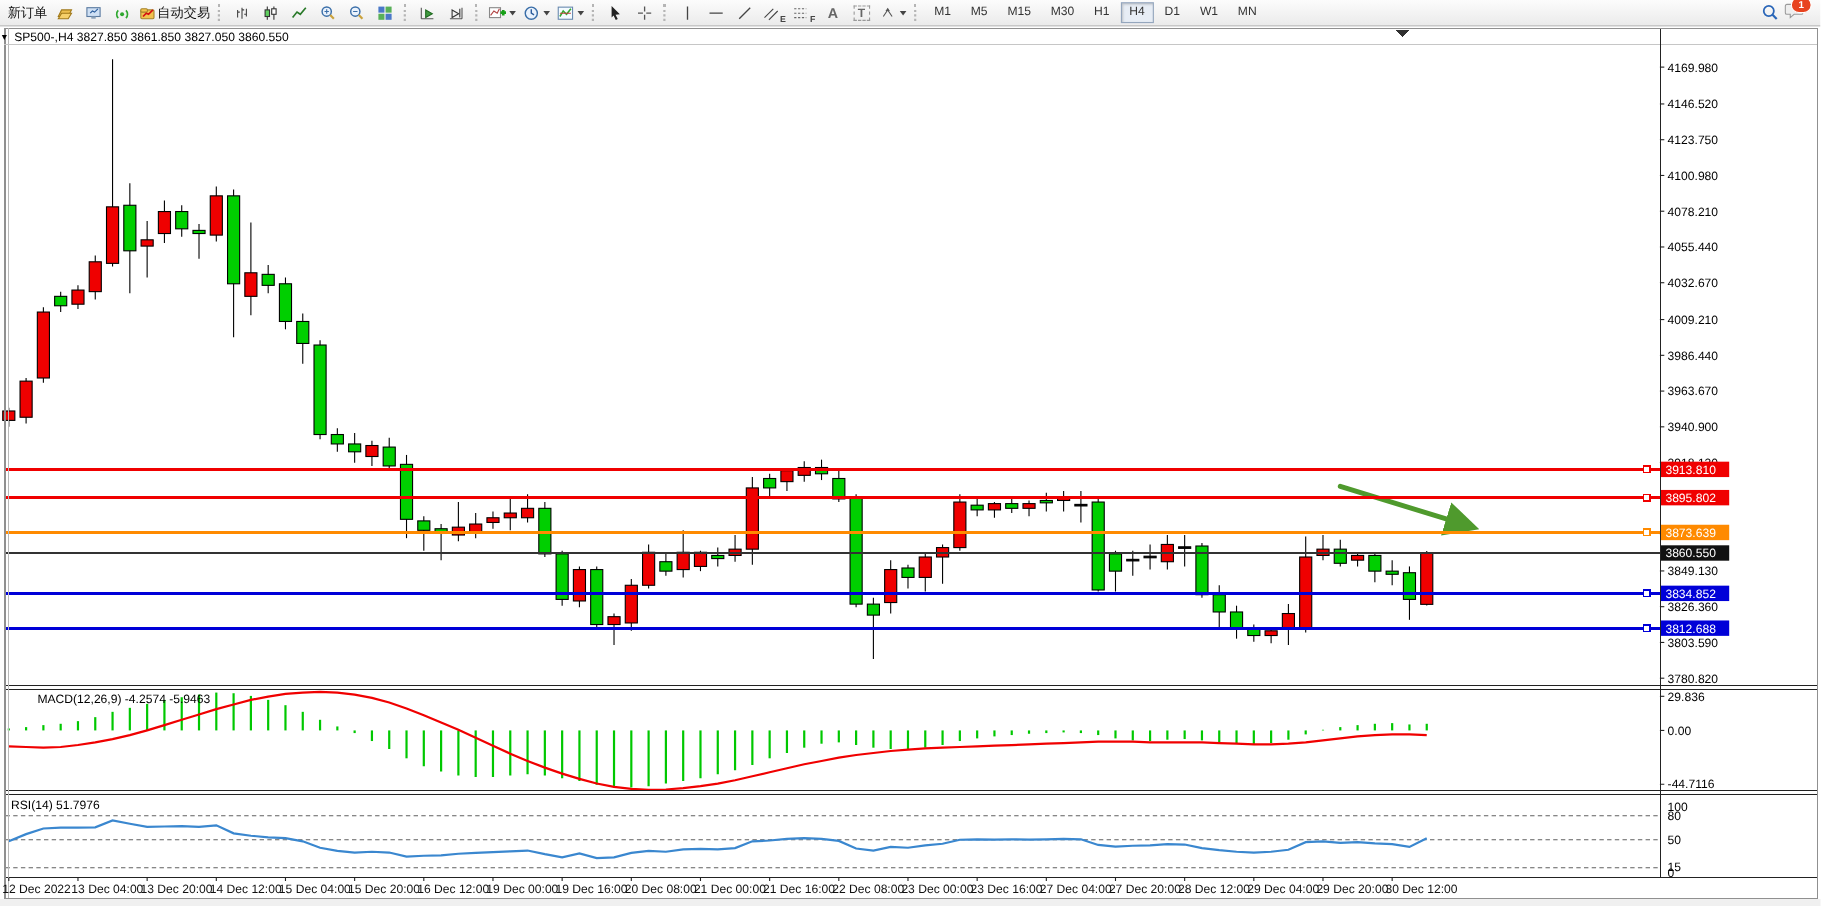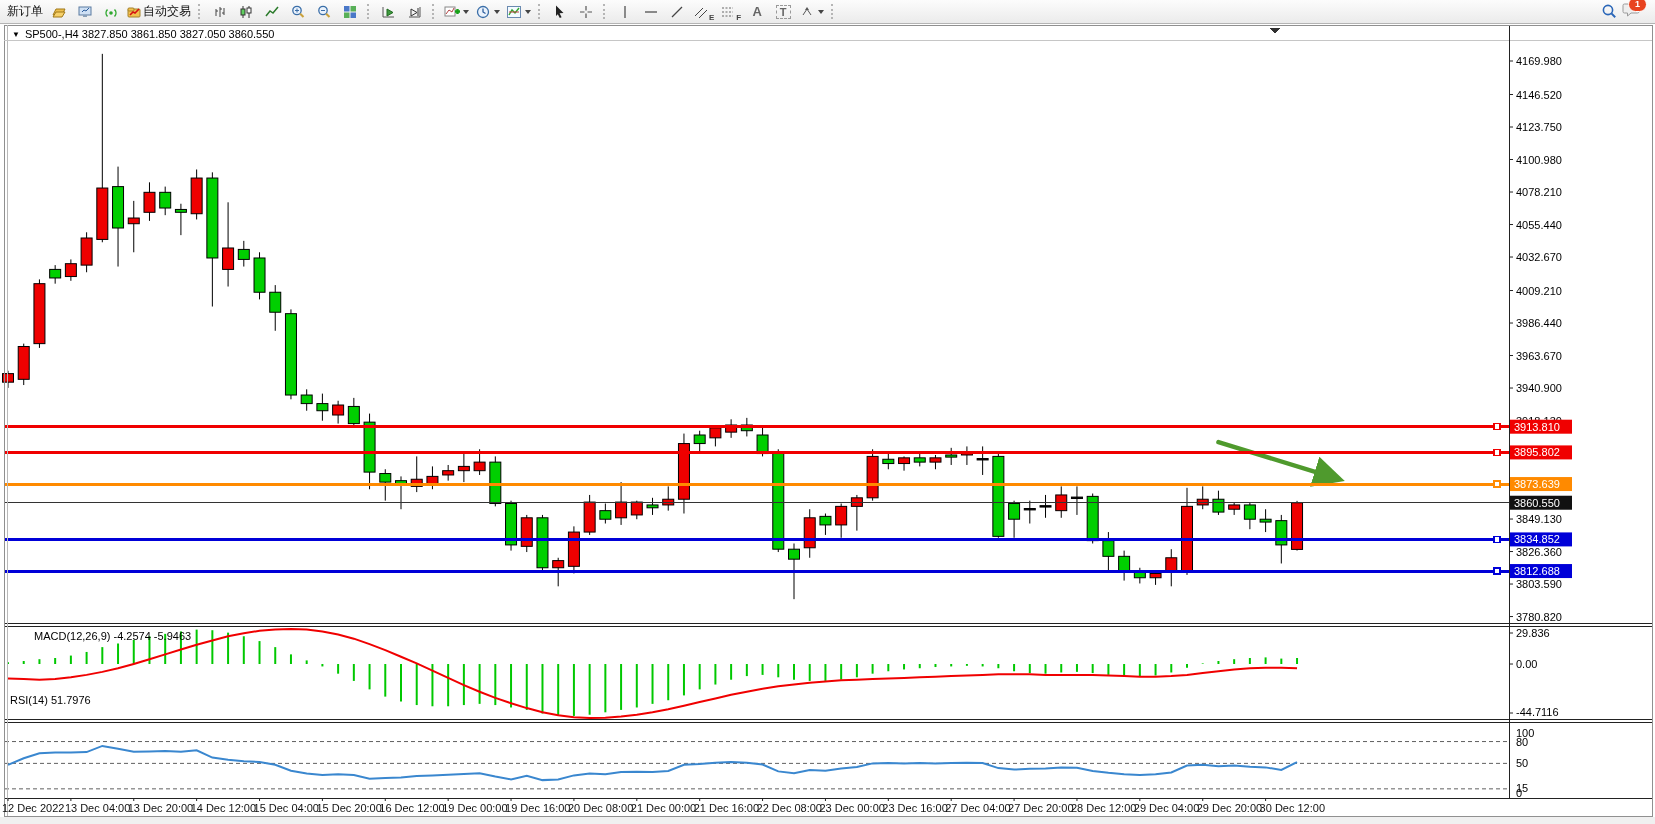--- a/index.html
+++ b/index.html
@@ -19,24 +19,24 @@
   .glyph{font-size:12px;color:#444;font-weight:bold;}
   .tf{font-size:11px;color:#333;padding:1px 7px;margin:0 1px;border:1px solid transparent;height:15px;line-height:15px;}
   .tf.active{background:#e7edf5;border:1px solid #94a6bd;box-shadow:inset 1px 1px 2px rgba(0,0,0,.18);}
   .spacer{flex:1;}
   .badge{position:absolute;top:-4px;right:-6px;min-width:13px;height:13px;border-radius:8px;
     background:#e8431f;color:#fff;font-size:9px;line-height:13px;text-align:center;padding:0 2px;
     border:1px solid #fff;font-weight:bold;}
   .chat-wrap{position:relative;margin-right:10px;}
   
   .ol{position:absolute;z-index:3;font-size:11px;color:#000;white-space:nowrap;}
-  #chart-title{top:28px;left:12px;}
+  #chart-title{top:28px;left:0;}
   #chart-title .mk{font-size:8px;margin-right:5px;vertical-align:1px;}
   #macd-label{top:630px;left:10px;margin-left:24px;}
-  #rsi-label{top:694px;left:10px;}
+  #rsi-label{top:726px;left:10px;}
   #svg-holder{position:absolute;top:0;left:0;z-index:1;}
 </style>
 </head>
 <body>
 
 <div class="toolbar">
   <div class="tbtn">
     <span class="zh">新订单</span>
   </div>
   <div class="tbtn">
@@ -204,20 +204,31 @@
   <div class="tbtn">
     <svg width="16" height="16">
         <path d="M4 11l4-6 4 6" stroke="#555" fill="none"></path>
         <polygon points="8,3 10,6 6,6" fill="#555"></polygon>
       </svg>
     <span class="caret"></span>
   </div>
 
   <div class="grip"></div>
 
+  <div id="tf-bar" style="display:flex;align-items:center;">
+      <span class="tf">M1</span>
+      <span class="tf">M5</span>
+      <span class="tf">M15</span>
+      <span class="tf">M30</span>
+      <span class="tf">H1</span>
+      <span class="tf active">H4</span>
+      <span class="tf">D1</span>
+      <span class="tf">W1</span>
+      <span class="tf">MN</span>
+    </div>
 
   <div class="spacer"></div>
 
   <div class="tbtn">
     <svg width="17" height="17">
         <circle cx="7" cy="7" r="4.6" fill="none" stroke="#2a66b8" stroke-width="1.6"></circle>
         <line x1="10.4" y1="10.4" x2="14.2" y2="14.2" stroke="#2a66b8" stroke-width="2"></line>
       </svg>
   </div>
   <div class="chat-wrap">

